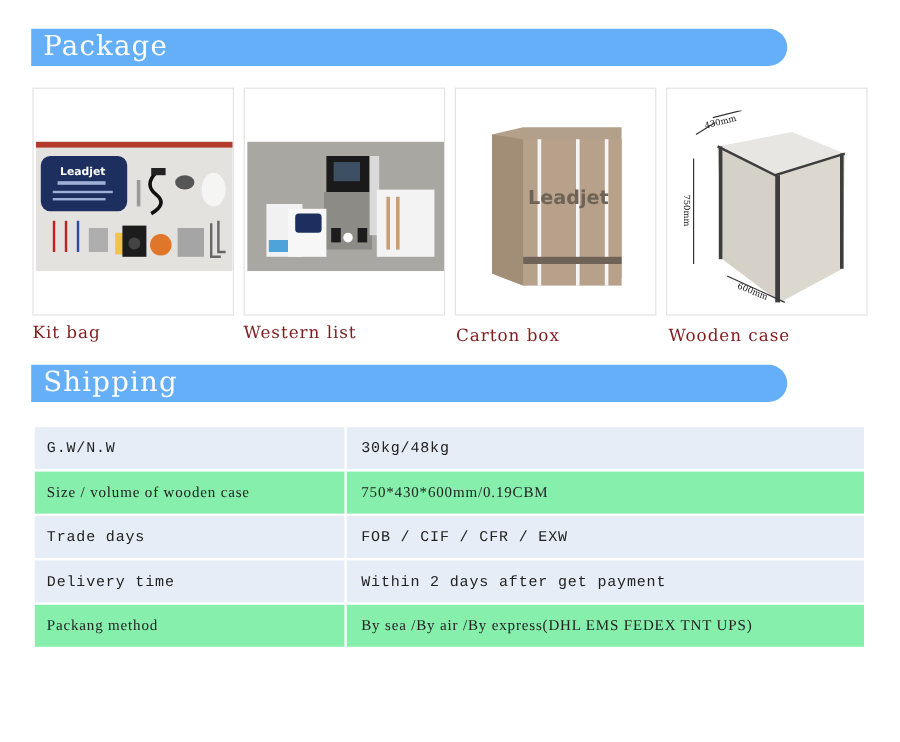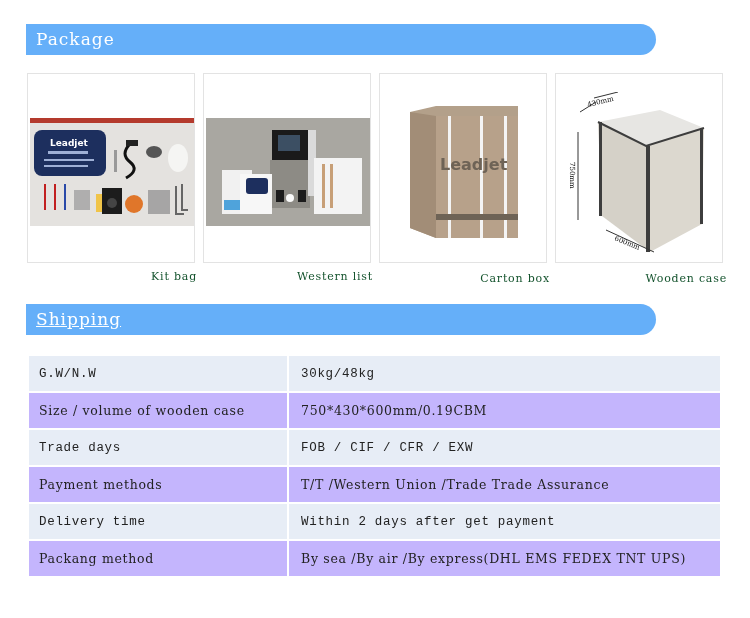--- a/index.html
+++ b/index.html
@@ -7,50 +7,50 @@
     width: 750px; height: 618px; background: #ffffff; position: relative; overflow: hidden;
     font-family: "DejaVu Serif", "Liberation Serif", serif;
     color: #222;
   }
   .section-bar {
     position: absolute; left: 26px; width: 630px; height: 31px;
     background: #65aff9;
     border-radius: 0 16px 16px 0;
     color: #ffffff;
     font-family: "DejaVu Serif", serif;
-    font-size: 17px; letter-spacing: 1px;
+    font-size: 23px; letter-spacing: 1px;
     line-height: 31px;
     box-sizing: border-box; padding-left: 10px;
   }
   #bar-package { top: 24px; }
-  #bar-shipping { top: 304px; text-decoration: underline; }
+  #bar-shipping { top: 304px; }
 
   .card {
     position: absolute; top: 73px; width: 168px; height: 190px;
     border: 1px solid #e3e3e3; background: #fff; box-sizing: border-box;
     overflow: hidden;
   }
   .photo { position: absolute; }
   .caption {
-    position: absolute; top: 270px; width: 170px; text-align: right;
-    font-size: 11px; letter-spacing: 0.8px; color: #14532d;
+    position: absolute; top: 270px; width: 170px; text-align: left;
+    font-size: 14px; letter-spacing: 0.8px; color: #7f1d1d;
   }
 
   table.ship {
     position: absolute; left: 27px; top: 354px; width: 695px;
     border-collapse: collapse;
     font-size: 12.5px; letter-spacing: 0.7px;
   }
   table.ship td {
     height: 37px; border: 2px solid #ffffff; padding: 0 10px;
     box-sizing: border-box;
   }
   table.ship td.k { width: 260px; }
   table.ship tr.light td { background: #e7edf6; font-family: Liberation Mono, monospace; }
-  table.ship tr.dark td { background: #c4b5fd; }
+  table.ship tr.dark td { background: #86efac; font-family: Liberation Serif, serif; }
   table.ship td.v { padding-left: 12px; }
 </style>
 </head>
 <body>
 
 <div id="bar-package" class="section-bar">
   <span>Package</span>
 </div>
 
 <div class="card" style="left:27px;">
@@ -149,24 +149,20 @@
     <td class="v">30kg/48kg</td>
   </tr>
   <tr class="dark">
     <td class="k">Size / volume of wooden case</td>
     <td class="v">750*430*600mm/0.19CBM</td>
   </tr>
   <tr class="light">
     <td class="k">Trade days</td>
     <td class="v">FOB / CIF / CFR / EXW</td>
   </tr>
-  <tr class="dark">
-    <td class="k">Payment methods</td>
-    <td class="v">T/T /Western Union /Trade Trade Assurance</td>
-  </tr>
   <tr class="light">
     <td class="k">Delivery time</td>
     <td class="v">Within 2 days after get payment</td>
   </tr>
   <tr class="dark">
     <td class="k">Packang method</td>
     <td class="v">By sea /By air /By express(DHL EMS FEDEX TNT UPS)</td>
   </tr>
 </tbody>
   </table>

